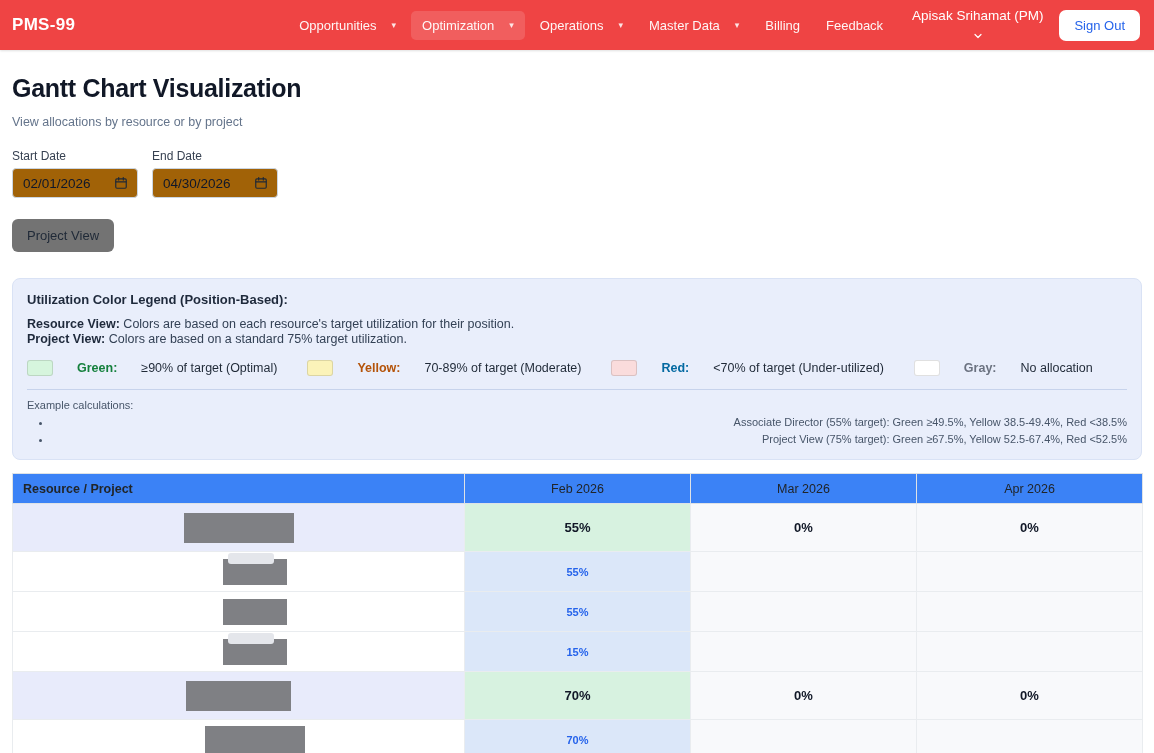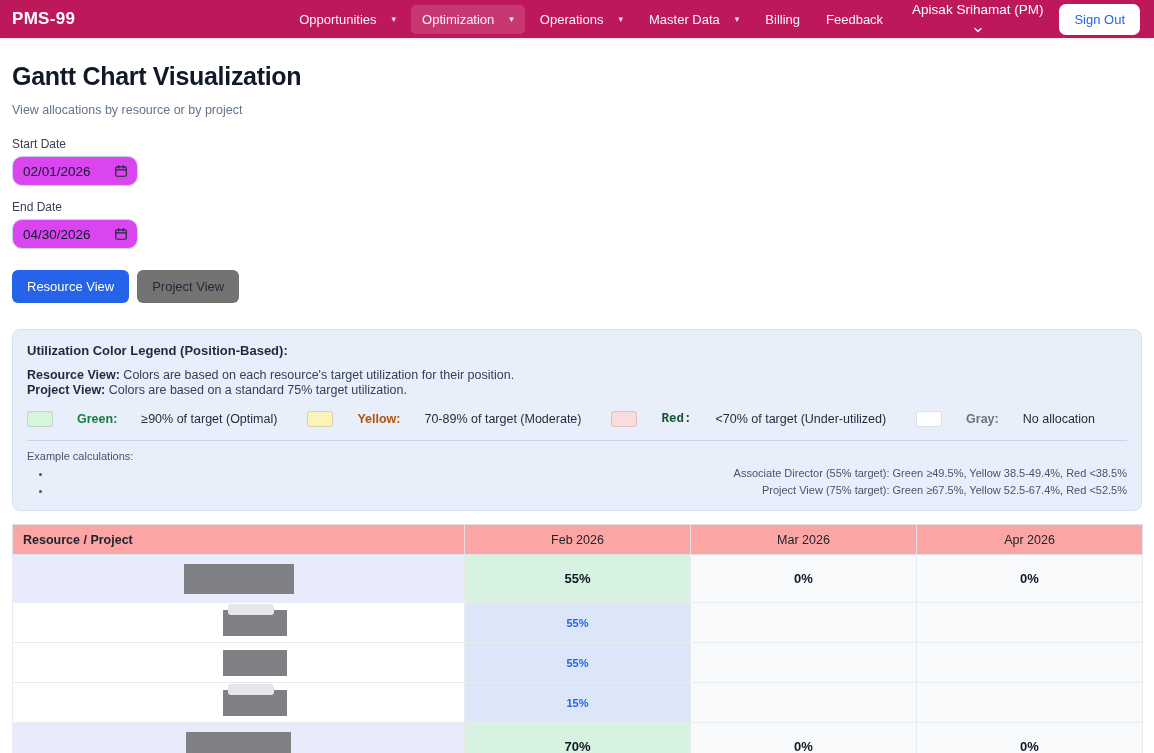--- a/index.html
+++ b/index.html
@@ -4,45 +4,45 @@
 <style>
   * { box-sizing: border-box; }
   html,body { margin:0; padding:0; }
   body {
     width:1154px; height:753px; overflow:hidden;
     font-family:"Liberation Sans", sans-serif;
     background:#ffffff; color:#0f172a;
   }
   
   .navbar {
-    height:38px; background:#be185d; display:flex; align-items:center;
+    height:50px; background:#ef4444; display:flex; align-items:center;
     padding:0 14px 0 12px; box-shadow:0 1px 2px rgba(0,0,0,.12);
   }
   .brand { color:#fff; font-weight:700; font-size:17px; letter-spacing:.3px; cursor:pointer; }
   .nav-menu { margin-left:auto; display:flex; align-items:center; gap:4px; }
   .nav-item {
     color:rgba(255,255,255,.95); font-size:13px; padding:7px 11px; border-radius:5px;
     display:flex; align-items:center; gap:15px; cursor:pointer; white-space:nowrap;
   }
   .nav-item.active { background:rgba(255,255,255,.14); }
   .caret { font-size:9px; opacity:.9; line-height:1; }
   .nav-user { color:#fff; font-size:13.5px; margin-left:18px; display:flex; align-items:center; gap:7px; cursor:pointer; white-space:nowrap;flex-direction:column; }
   .signout-btn {
     margin-left:16px; background:#fff; color:#2563eb; font-size:13px; font-weight:500;
     padding:8px 15px; border-radius:7px; border:none; cursor:pointer;
   }
   
   .content { padding:0 12px; }
   h1 { font-size:25px; color:#111827; margin:24px 0 4px; font-weight:700; letter-spacing:-.3px; }
   .subtitle { font-size:12.5px; color:#64748b; margin:12px 0 20px; }
   
-  .filters { display:flex; gap:14px; margin-bottom:21px;flex-direction:column; }
+  .filters { display:flex; gap:14px; margin-bottom:21px; }
   .field label { display:block; font-size:12px; color:#374151; margin-bottom:5px; }
   .date-input {
-    width:126px; height:30px; border:1px solid #cbd5e1; border-radius:10px; background:#d946ef;
+    width:126px; height:30px; border:1px solid #cbd5e1; border-radius:4px; background:#a16207;
     display:flex; align-items:center; justify-content:space-between; padding:0 9px 0 10px;
     font-size:13.5px; color:#0f172a; cursor:pointer;
   }
   
   .toggles { display:flex; gap:8px; margin-bottom:26px; }
   .btn { font-size:13px; padding:9px 15px; border-radius:6px; border:none; cursor:pointer; }
   .btn.primary { background:#2563eb; color:#fff; }
   .btn.secondary { background:#737373; color:#1f2937; }
   
   .legend {
@@ -56,21 +56,21 @@
   .legend-item { display:flex; align-items:center; gap:24px; font-size:12.5px; color:#1f2937; white-space:nowrap; }
   .swatch { width:26px; height:16px; border-radius:3px; border:1px solid rgba(0,0,0,.12); }
   .sw-label { font-weight:700; }
   .legend-divider { border:none; border-top:1px solid #c7d3ec; margin:0 0 9px; }
   .examples-title { font-size:11px; color:#475569; margin:0 0 3px; }
   ul.examples { margin:0; padding-left:25px; }
   ul.examples li { font-size:11px; color:#475569; line-height:1.55;text-align:right; }
   
   table.gantt { width:100%; border-collapse:collapse; table-layout:fixed; border:1px solid #dee2e6; }
   table.gantt thead th {
-    background:#fca5a5; height:30px; font-size:12.5px; color:#212529;
+    background:#3b82f6; height:30px; font-size:12.5px; color:#212529;
     font-weight:400; border:1px solid #dee2e6; text-align:center; padding:0;margin-left:32px;
   }
   table.gantt thead th.name-col { text-align:left; padding-left:10px; font-weight:700; }
   table.gantt td { border:1px solid #e9ecef; text-align:center; padding:0; }
   tr.group { height:48px; }
   tr.sub { height:40px; }
   td.name { text-align:left; padding-left:5px; background:#fff; }
   tr.group td.name { background:#e8ebfb; }
   tr.sub td.name { padding-left:22px; }
   td.v-green { background:#d7f2e0; color:#111827; font-weight:600; font-size:13px; }
@@ -147,21 +147,20 @@
             <rect x="3" y="5" width="18" height="16" rx="2"></rect>
             <line x1="8" y1="2.5" x2="8" y2="7"></line>
             <line x1="16" y1="2.5" x2="16" y2="7"></line>
             <line x1="3" y1="10" x2="21" y2="10"></line>
           </svg>
       </div>
     </div>
   </div>
 
   <div class="toggles">
-    <button class="btn primary">Resource View</button>
     <button class="btn secondary">Project View</button>
   </div>
 
   <div class="legend">
     <div class="legend-title">Utilization Color Legend (Position-Based):</div>
     <div class="legend-line">
       <b>Resource View:</b>
       <span>Colors are based on each resource's target utilization for their position.</span>
     </div>
     <div class="legend-line">
@@ -174,21 +173,21 @@
           <span class="sw-label" style="color: rgb(21, 128, 61);">Green:</span>
           <span> ≥90% of target (Optimal)</span>
         </div>
         <div class="legend-item">
           <span class="swatch" style="background: rgb(251, 243, 185);"></span>
           <span class="sw-label" style="color: rgb(180, 83, 9);">Yellow:</span>
           <span> 70-89% of target (Moderate)</span>
         </div>
         <div class="legend-item">
           <span class="swatch" style="background: rgb(250, 220, 220);"></span>
-          <span class="sw-label" style="color: #14532d; font-family: Liberation Mono, monospace;">Red:</span>
+          <span class="sw-label" style="color: #0369a1;">Red:</span>
           <span> &lt;70% of target (Under-utilized)</span>
         </div>
         <div class="legend-item">
           <span class="swatch" style="background: rgb(255, 255, 255);"></span>
           <span class="sw-label" style="color: rgb(107, 114, 128);">Gray:</span>
           <span> No allocation</span>
         </div>
       </div>
     <hr class="legend-divider">
     <div class="examples-title">Example calculations:</div>

